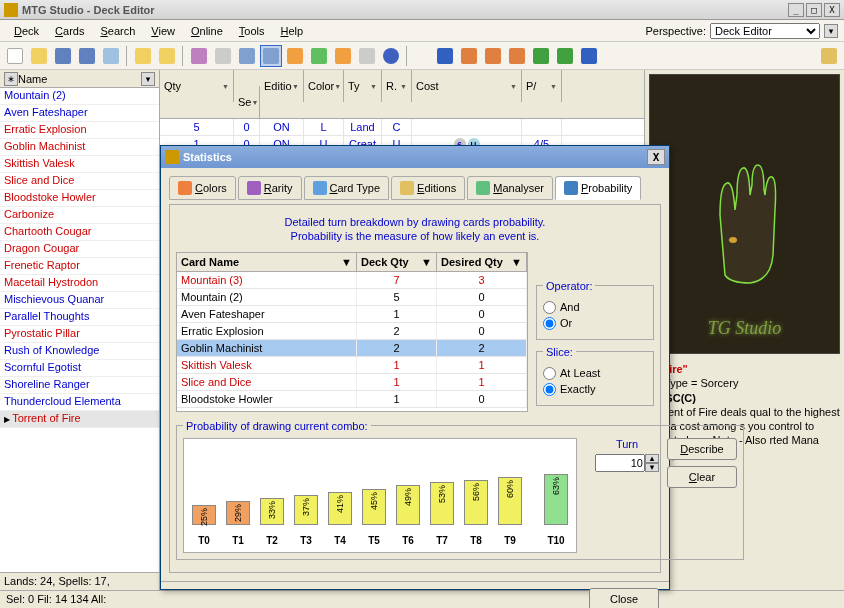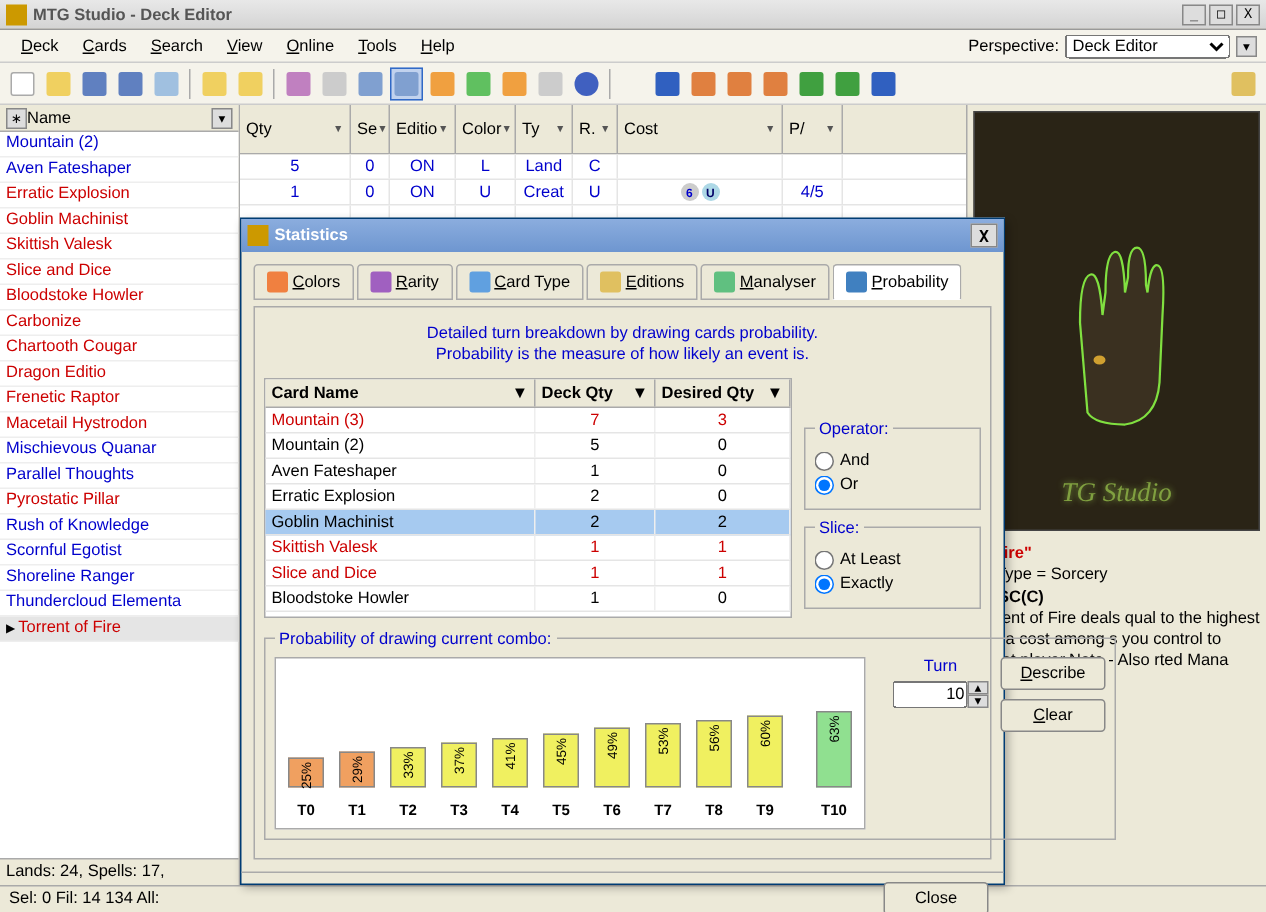--- a/index.html
+++ b/index.html
@@ -218,21 +218,21 @@
     <div class="deck-list" id="deck-list">
         <div class="deck-row blue">Mountain (2)</div>
         <div class="deck-row blue">Aven Fateshaper</div>
         <div class="deck-row red">Erratic Explosion</div>
         <div class="deck-row red">Goblin Machinist</div>
         <div class="deck-row red">Skittish Valesk</div>
         <div class="deck-row red">Slice and Dice</div>
         <div class="deck-row red">Bloodstoke Howler</div>
         <div class="deck-row red">Carbonize</div>
         <div class="deck-row red">Chartooth Cougar</div>
-        <div class="deck-row red">Dragon Editio</div>
+        <div class="deck-row red">Dragon Cougar</div>
         <div class="deck-row red">Frenetic Raptor</div>
         <div class="deck-row red">Macetail Hystrodon</div>
         <div class="deck-row blue">Mischievous Quanar</div>
         <div class="deck-row blue">Parallel Thoughts</div>
         <div class="deck-row red">Pyrostatic Pillar</div>
         <div class="deck-row blue">Rush of Knowledge</div>
         <div class="deck-row blue">Scornful Egotist</div>
         <div class="deck-row blue">Shoreline Ranger</div>
         <div class="deck-row blue">Thundercloud Elementa</div>
         <div class="deck-row red arrow sel">Torrent of Fire</div>
@@ -244,21 +244,21 @@
       <div class="mini-btn" style="margin-left:4px">×</div>
     </div>
   </div>
 
   <div class="grid-panel">
     <div class="grid-header" id="grid-header">
         <div class="gh-cell" style="width: 74px;">
           <span>Qty</span>
           <span class="dd">▼</span>
         </div>
-        <div class="gh-cell" style="width: 26px;">
+        <div class="gh-cell" style="width: 26px; margin-top: 16px;">
           <span>Se</span>
           <span class="dd">▼</span>
         </div>
         <div class="gh-cell" style="width: 44px;">
           <span>Editio</span>
           <span class="dd">▼</span>
         </div>
         <div class="gh-cell" style="width: 40px;">
           <span>Color</span>
           <span class="dd">▼</span>

